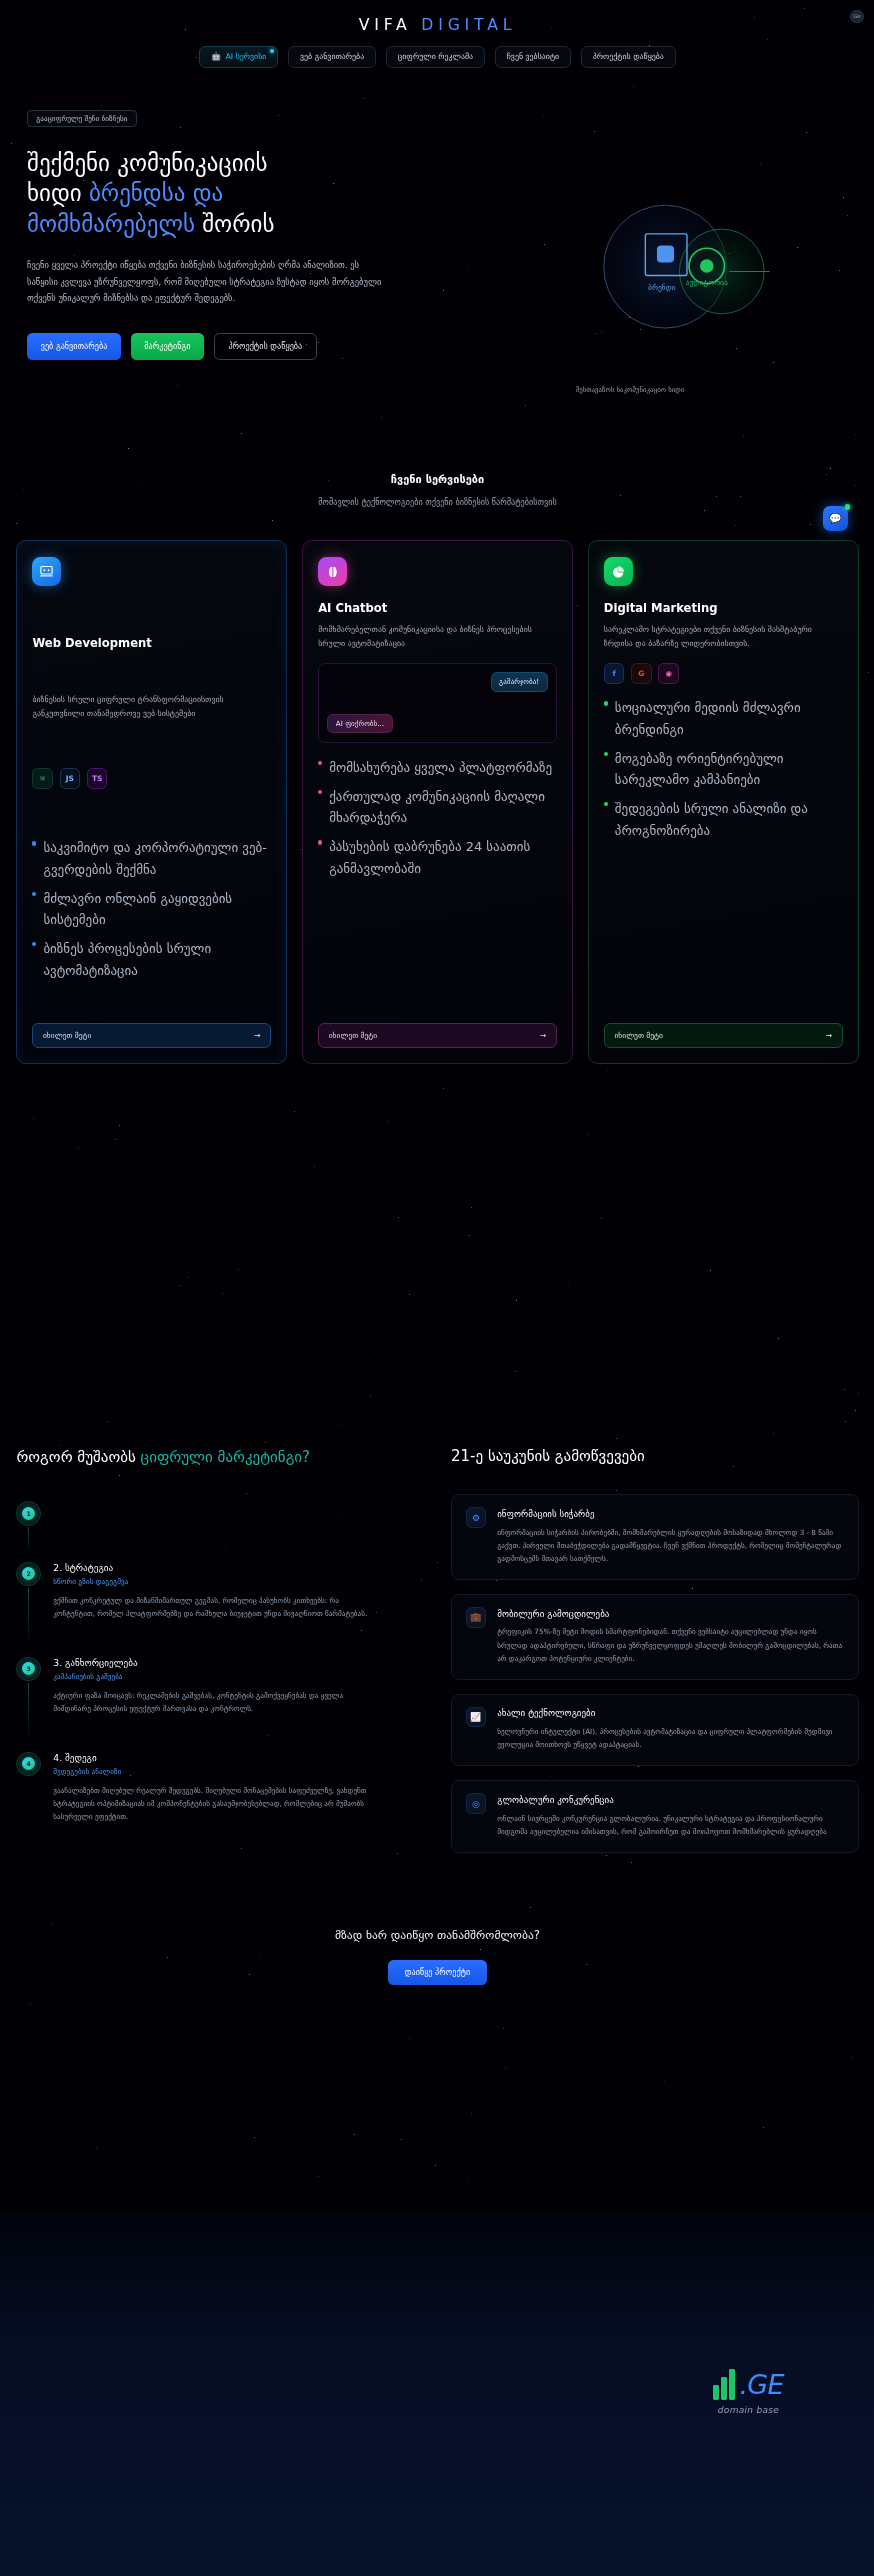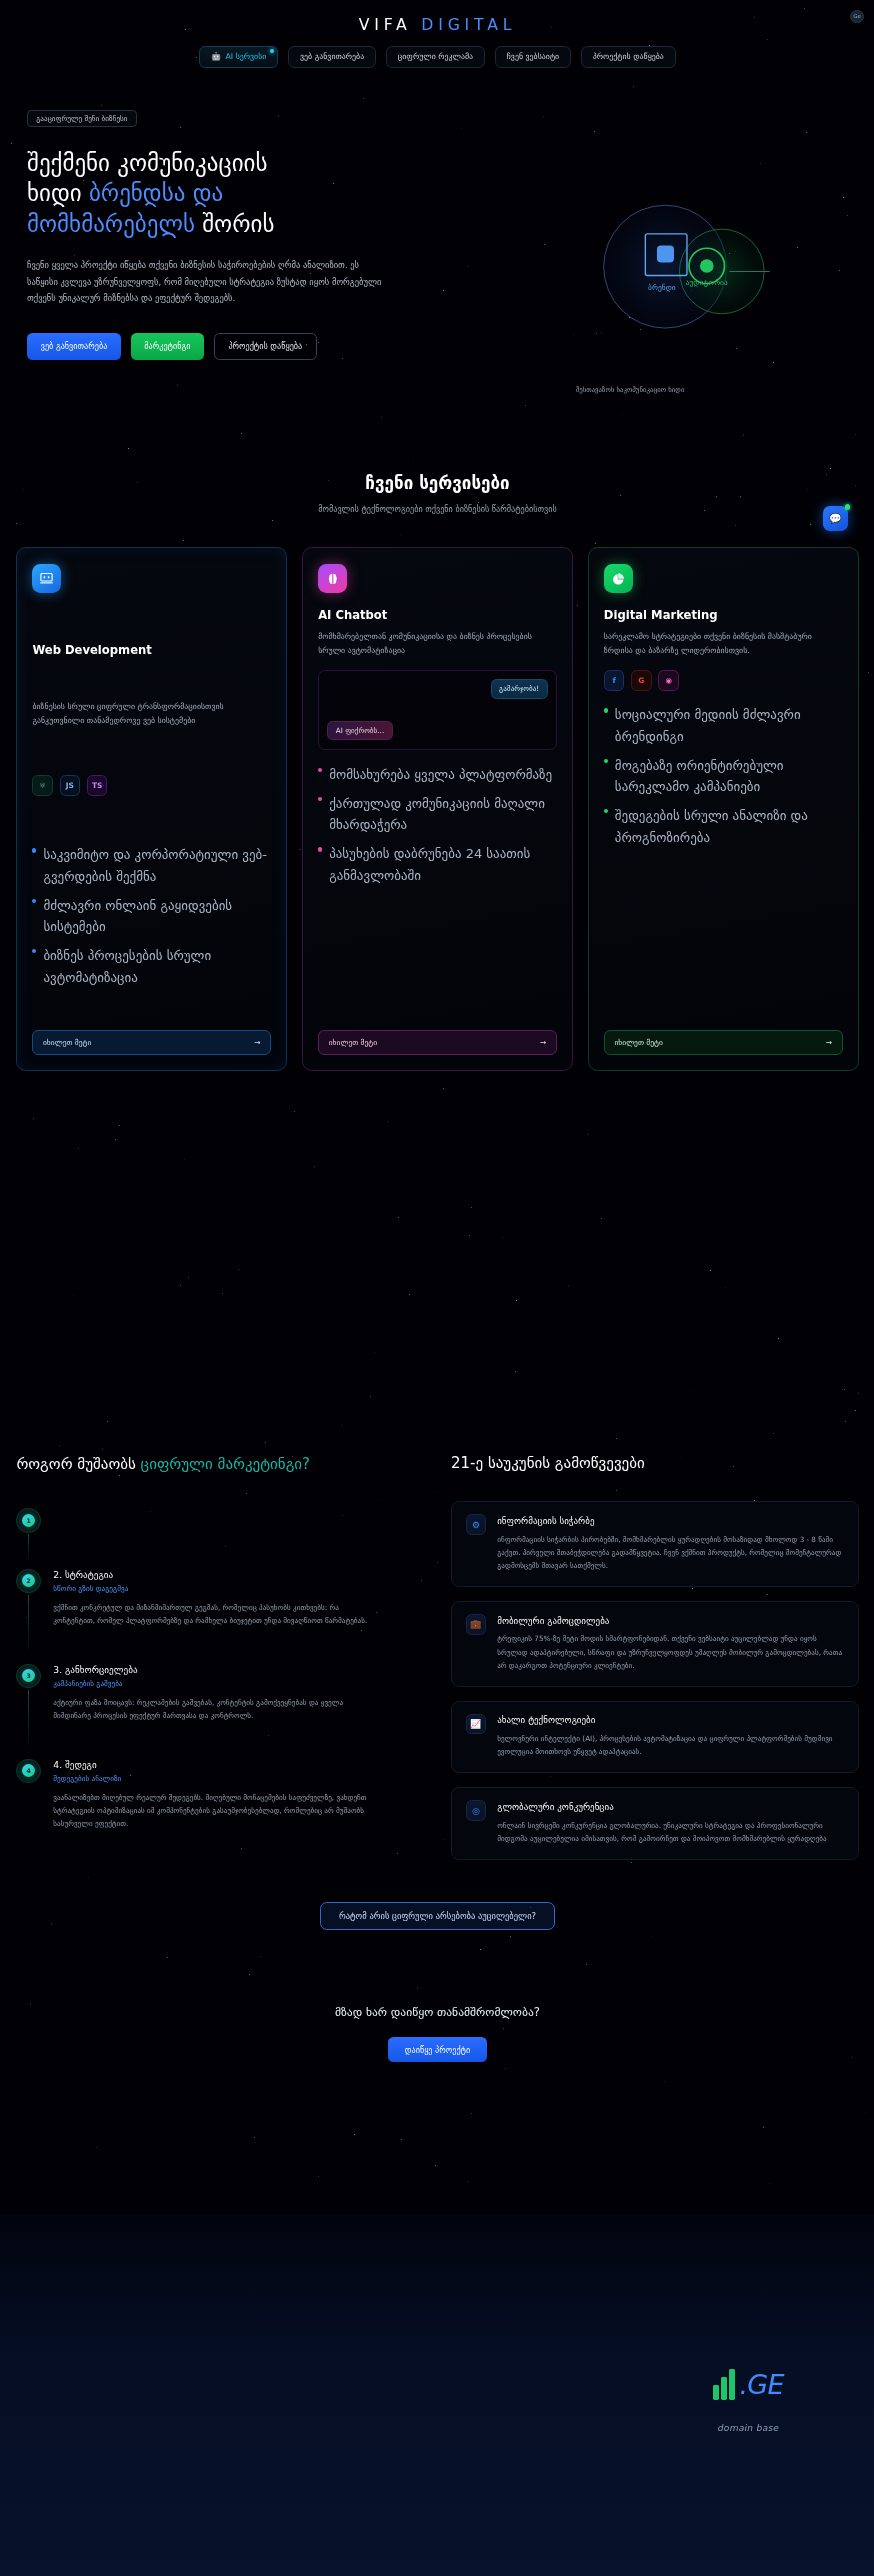--- a/index.html
+++ b/index.html
@@ -89,21 +89,21 @@
     display:flex; align-items:center; justify-content:center; z-index:7;
     box-shadow:0 0 12.3px rgba(40,120,255,.55); cursor:pointer;
   }
   .fab .badge {
     position:absolute; top:-2px; right:-2px; width:5.5px; height:5.5px; border-radius:50%;
     background:#22e07c; box-shadow:0 0 4.1px #22e07c;
   }
 
   
   .services { position:relative; z-index:5; margin-top:113px; }
-  .sec-title { text-align:center; font-size:17px; font-weight:700; margin:0; }
+  .sec-title { text-align:center; font-size:11px; font-weight:700; margin:0; }
   .sec-sub   { text-align:center; font-size:8.2px; color:#9aa6b5; margin:11px 0 0; }
 
   .cards { display:flex; gap:15px; padding:0 16.4px; margin-top:33px; align-items:stretch; }
   .card {
     flex:1; border:0.7px solid #171e28; border-radius:9.6px; padding:16.4px 15px 15px;
     background:linear-gradient(170deg,#05080e 0%,#02040a 100%);
     display:flex; flex-direction:column; min-height:297px;
   }
   .card.blue  { border-color:#12304f; box-shadow:0 0 16.4px rgba(30,110,220,.12) inset;gap:35px; }
   .card.pink  { border-color:#3a1542; }
@@ -223,21 +223,21 @@
     background:linear-gradient(180deg,#01040d 0%,#050d22 35%,#07122c 100%);
     z-index:2;
   }
   .footer-logo {
     position:absolute; right:48px; top:2364px; z-index:6; text-align:center; width:157px;font-style:italic;
   }
   .footer-logo .mark { display:flex; align-items:flex-end; justify-content:center; gap:4.1px; }
   .footer-logo .bars { display:flex; align-items:flex-end; gap:2px; height:36px; }
   .footer-logo .bars span { width:6.1px; border-radius:1.4px; background:#1ec46a; }
   .footer-logo .txt { font-size:27px; color:#3f8bff; font-weight:400; letter-spacing:-0.7px; }
-  .footer-logo .sub { margin-top:23px; font-size:9px; color:#8fa3b8; letter-spacing:0.3px; }
+  .footer-logo .sub { margin-top:5px; font-size:9px; color:#8fa3b8; letter-spacing:0.3px; }
 </style>
 </head>
 <body>
 
 <div class="page">
 
   <div class="stars" id="stars">
       <span class="star" style="left:827px;top:1505px;width:0.4px;height:0.4px;opacity:0.36"></span>
       <span class="star" style="left:499px;top:1826px;width:1px;height:1px;opacity:0.59"></span>
       <span class="star" style="left:73px;top:1295px;width:1.3px;height:1.3px;opacity:0.09"></span>
@@ -739,23 +739,20 @@
           <div>
             <h3>გლობალური კონკურენცია</h3>
             <p>ონლაინ სივრცეში კონკურენცია გლობალურია. უნიკალური სტრატეგია და პროფესიონალური მიდგომა აუცილებელია იმისათვის, რომ გამოირჩეთ და მოიპოვოთ მომხმარებლის ყურადღება</p>
           </div>
         </div>
 
       </div>
     </div>
   </section>
 
-  <div class="mid-cta">
-    <span class="b">რატომ არის ციფრული არსებობა აუცილებელი?</span>
-  </div>
 
   <div class="final">
     <h2>მზად ხარ დაიწყო თანამშრომლობა?</h2>
     <span class="b">დაიწყე პროექტი</span>
   </div>
 
   <div class="footer-logo">
     <div class="mark">
       <div class="bars">
         <span style="height:15px"></span>

